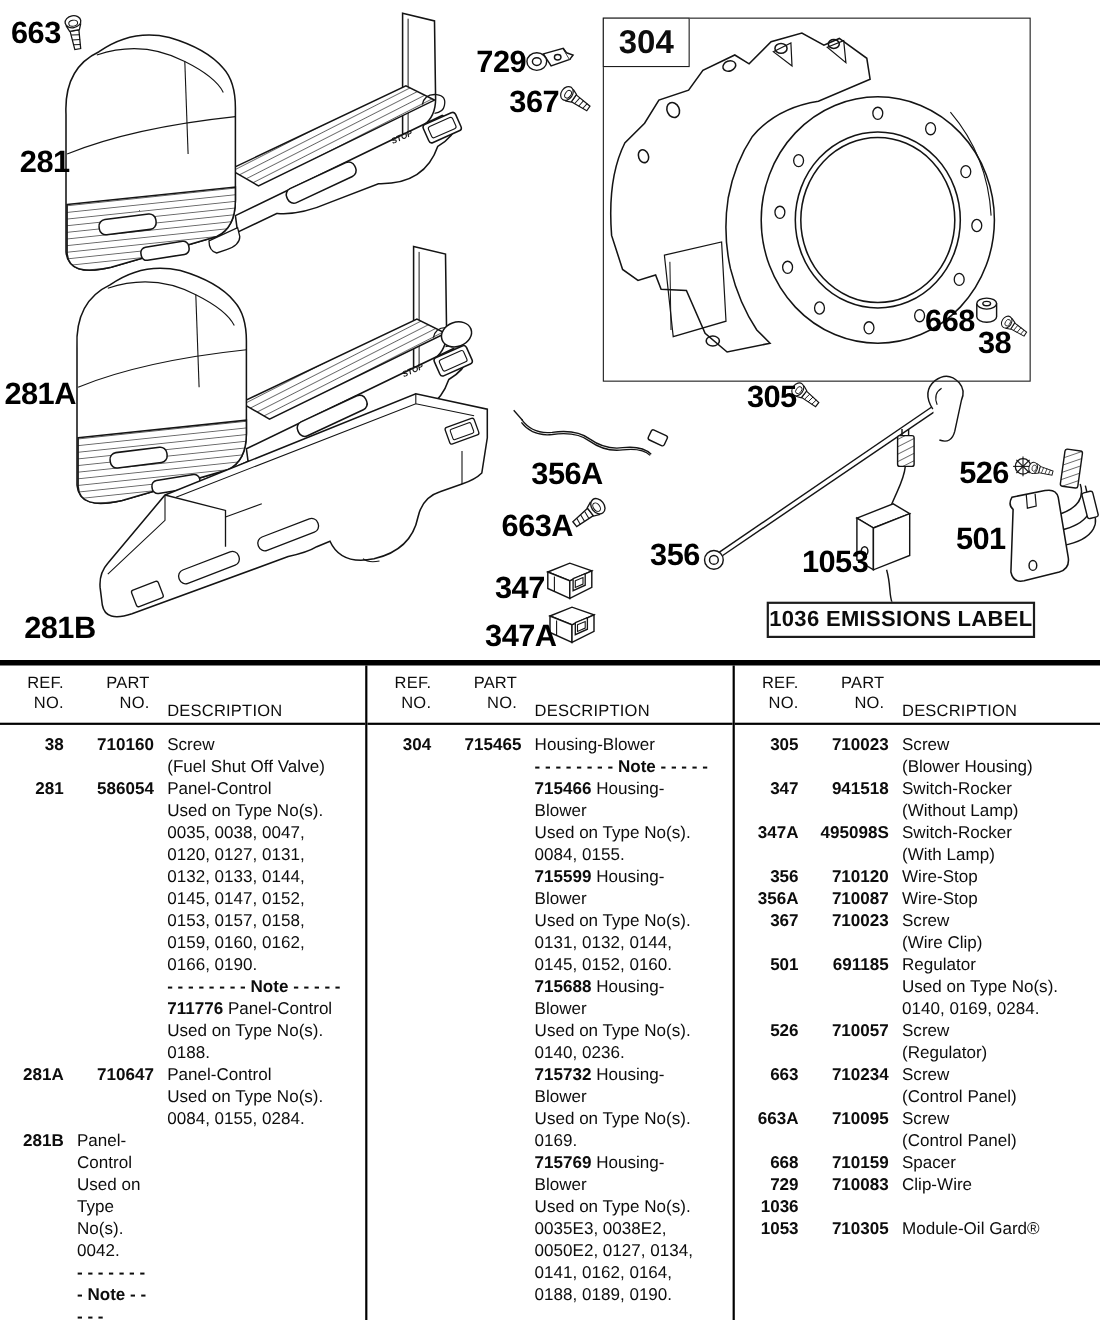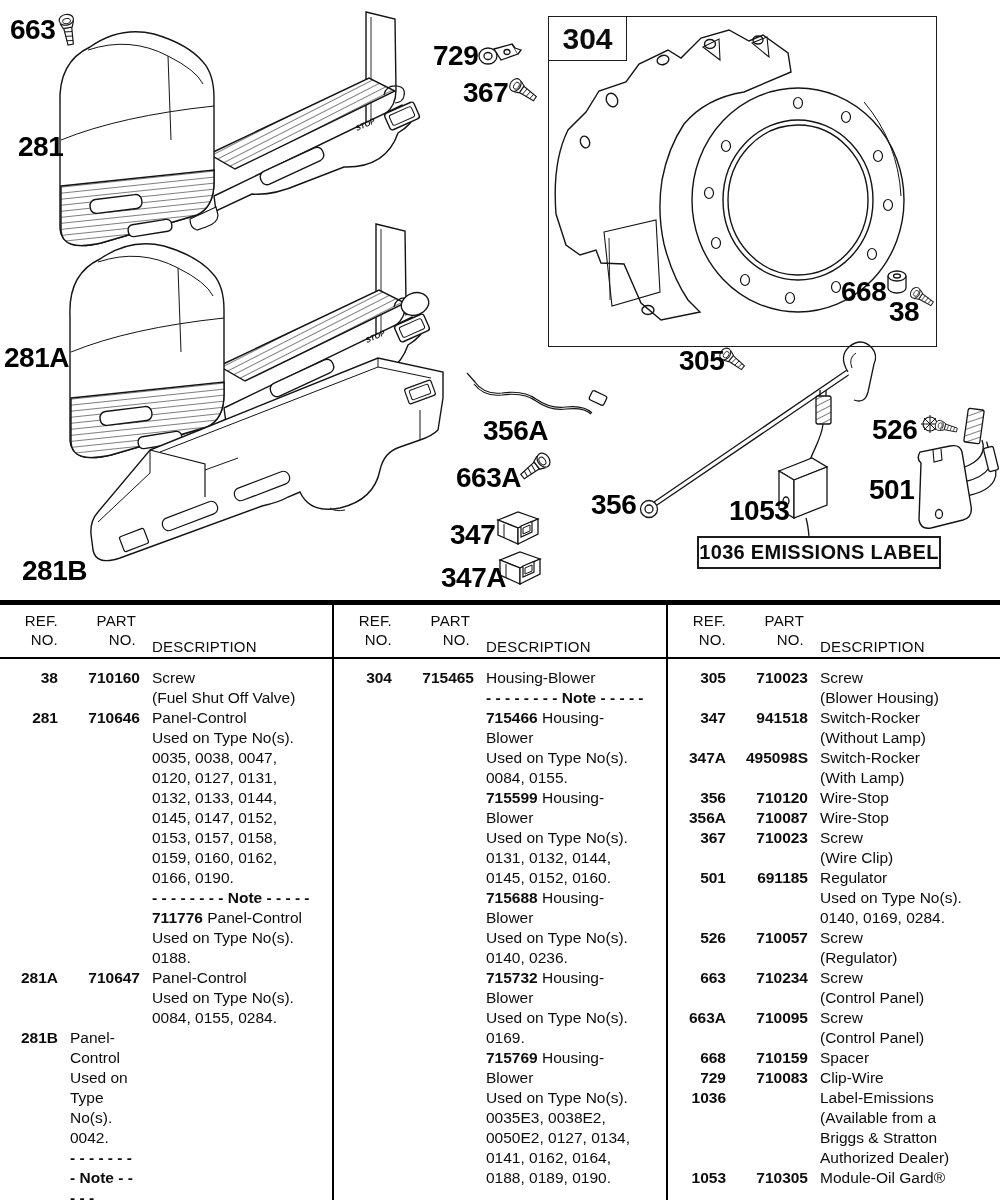--- a/index.html
+++ b/index.html
@@ -6,21 +6,21 @@
   body{width:1000px;height:1200px;background:#ffffff;color:#0d0d0d;
        font-family:"Liberation Sans",sans-serif;position:relative;overflow:hidden}
   #art{position:absolute;left:0;top:0;width:1000px;height:600px}
   #art svg{position:absolute;left:0;top:0}
   .callout{position:absolute;font-weight:700;font-size:28px;line-height:1;
            letter-spacing:-0.5px;color:#000;white-space:nowrap}
   #housing-box{position:absolute;left:548px;top:16px;width:387px;height:329px;border:1.6px solid #1c1c1c}
   #housing-label{position:absolute;left:548px;top:16px;width:77px;height:43px;border:1.6px solid #1c1c1c;
            background:#fff;display:flex;align-items:center;justify-content:center;
            font-size:30px;font-weight:700}
-  #emissions-box{position:absolute;left:697px;top:536px;width:240px;height:29px;border:2px solid #1c1c1c;
+  #emissions-box{position:absolute;left:697px;top:547px;width:240px;height:29px;border:2px solid #1c1c1c;
            background:#fff;display:flex;align-items:center;justify-content:center;
            font-size:20px;font-weight:700;letter-spacing:0.3px;white-space:nowrap}
   #ptable{position:absolute;left:0;top:600px;width:1000px;height:600px;
            border-top:5px solid #000;display:flex;background:#fff}
   .pcol{flex:1 1 0;min-width:0}
   .pcol+.pcol{border-left:2px solid #000}
   .col-head{height:46px;border-bottom:2.5px solid #000;display:grid;
            grid-template-columns:58px 82px 1fr;padding-top:6px;
            font-size:15px;line-height:19px;letter-spacing:0.2px}
   .h-ref{text-align:right}
@@ -268,21 +268,21 @@
         <div class="prow">
           <div class="cell-ref">38</div>
           <div class="cell-part">710160</div>
           <div class="cell-desc">
             <div class="dline"><span>Screw</span></div>
             <div class="dline"><span>(Fuel Shut Off Valve)</span></div>
           </div>
         </div>
         <div class="prow">
           <div class="cell-ref">281</div>
-          <div class="cell-part">710646</div>
+          <div class="cell-part">586054</div>
           <div class="cell-desc">
             <div class="dline"><span>Panel-Control</span></div>
             <div class="dline"><span>Used on Type No(s).</span></div>
             <div class="dline"><span>0035, 0038, 0047,</span></div>
             <div class="dline"><span>0120, 0127, 0131,</span></div>
             <div class="dline"><span>0132, 0133, 0144,</span></div>
             <div class="dline"><span>0145, 0147, 0152,</span></div>
             <div class="dline"><span>0153, 0157, 0158,</span></div>
             <div class="dline"><span>0159, 0160, 0162,</span></div>
             <div class="dline"><span>0166, 0190.</span></div>
@@ -464,26 +464,20 @@
         <div class="prow">
           <div class="cell-ref">729</div>
           <div class="cell-part">710083</div>
           <div class="cell-desc">
             <div class="dline"><span>Clip-Wire</span></div>
           </div>
         </div>
         <div class="prow">
           <div class="cell-ref">1036</div>
           <div class="cell-part"></div>
-          <div class="cell-desc">
-            <div class="dline"><span>Label-Emissions</span></div>
-            <div class="dline"><span>(Available from a</span></div>
-            <div class="dline"><span>Briggs &amp; Stratton</span></div>
-            <div class="dline"><span>Authorized Dealer)</span></div>
-          </div>
         </div>
         <div class="prow">
           <div class="cell-ref">1053</div>
           <div class="cell-part">710305</div>
           <div class="cell-desc">
             <div class="dline"><span>Module-Oil Gard®</span></div>
           </div>
         </div>
       </div>
   </div>

